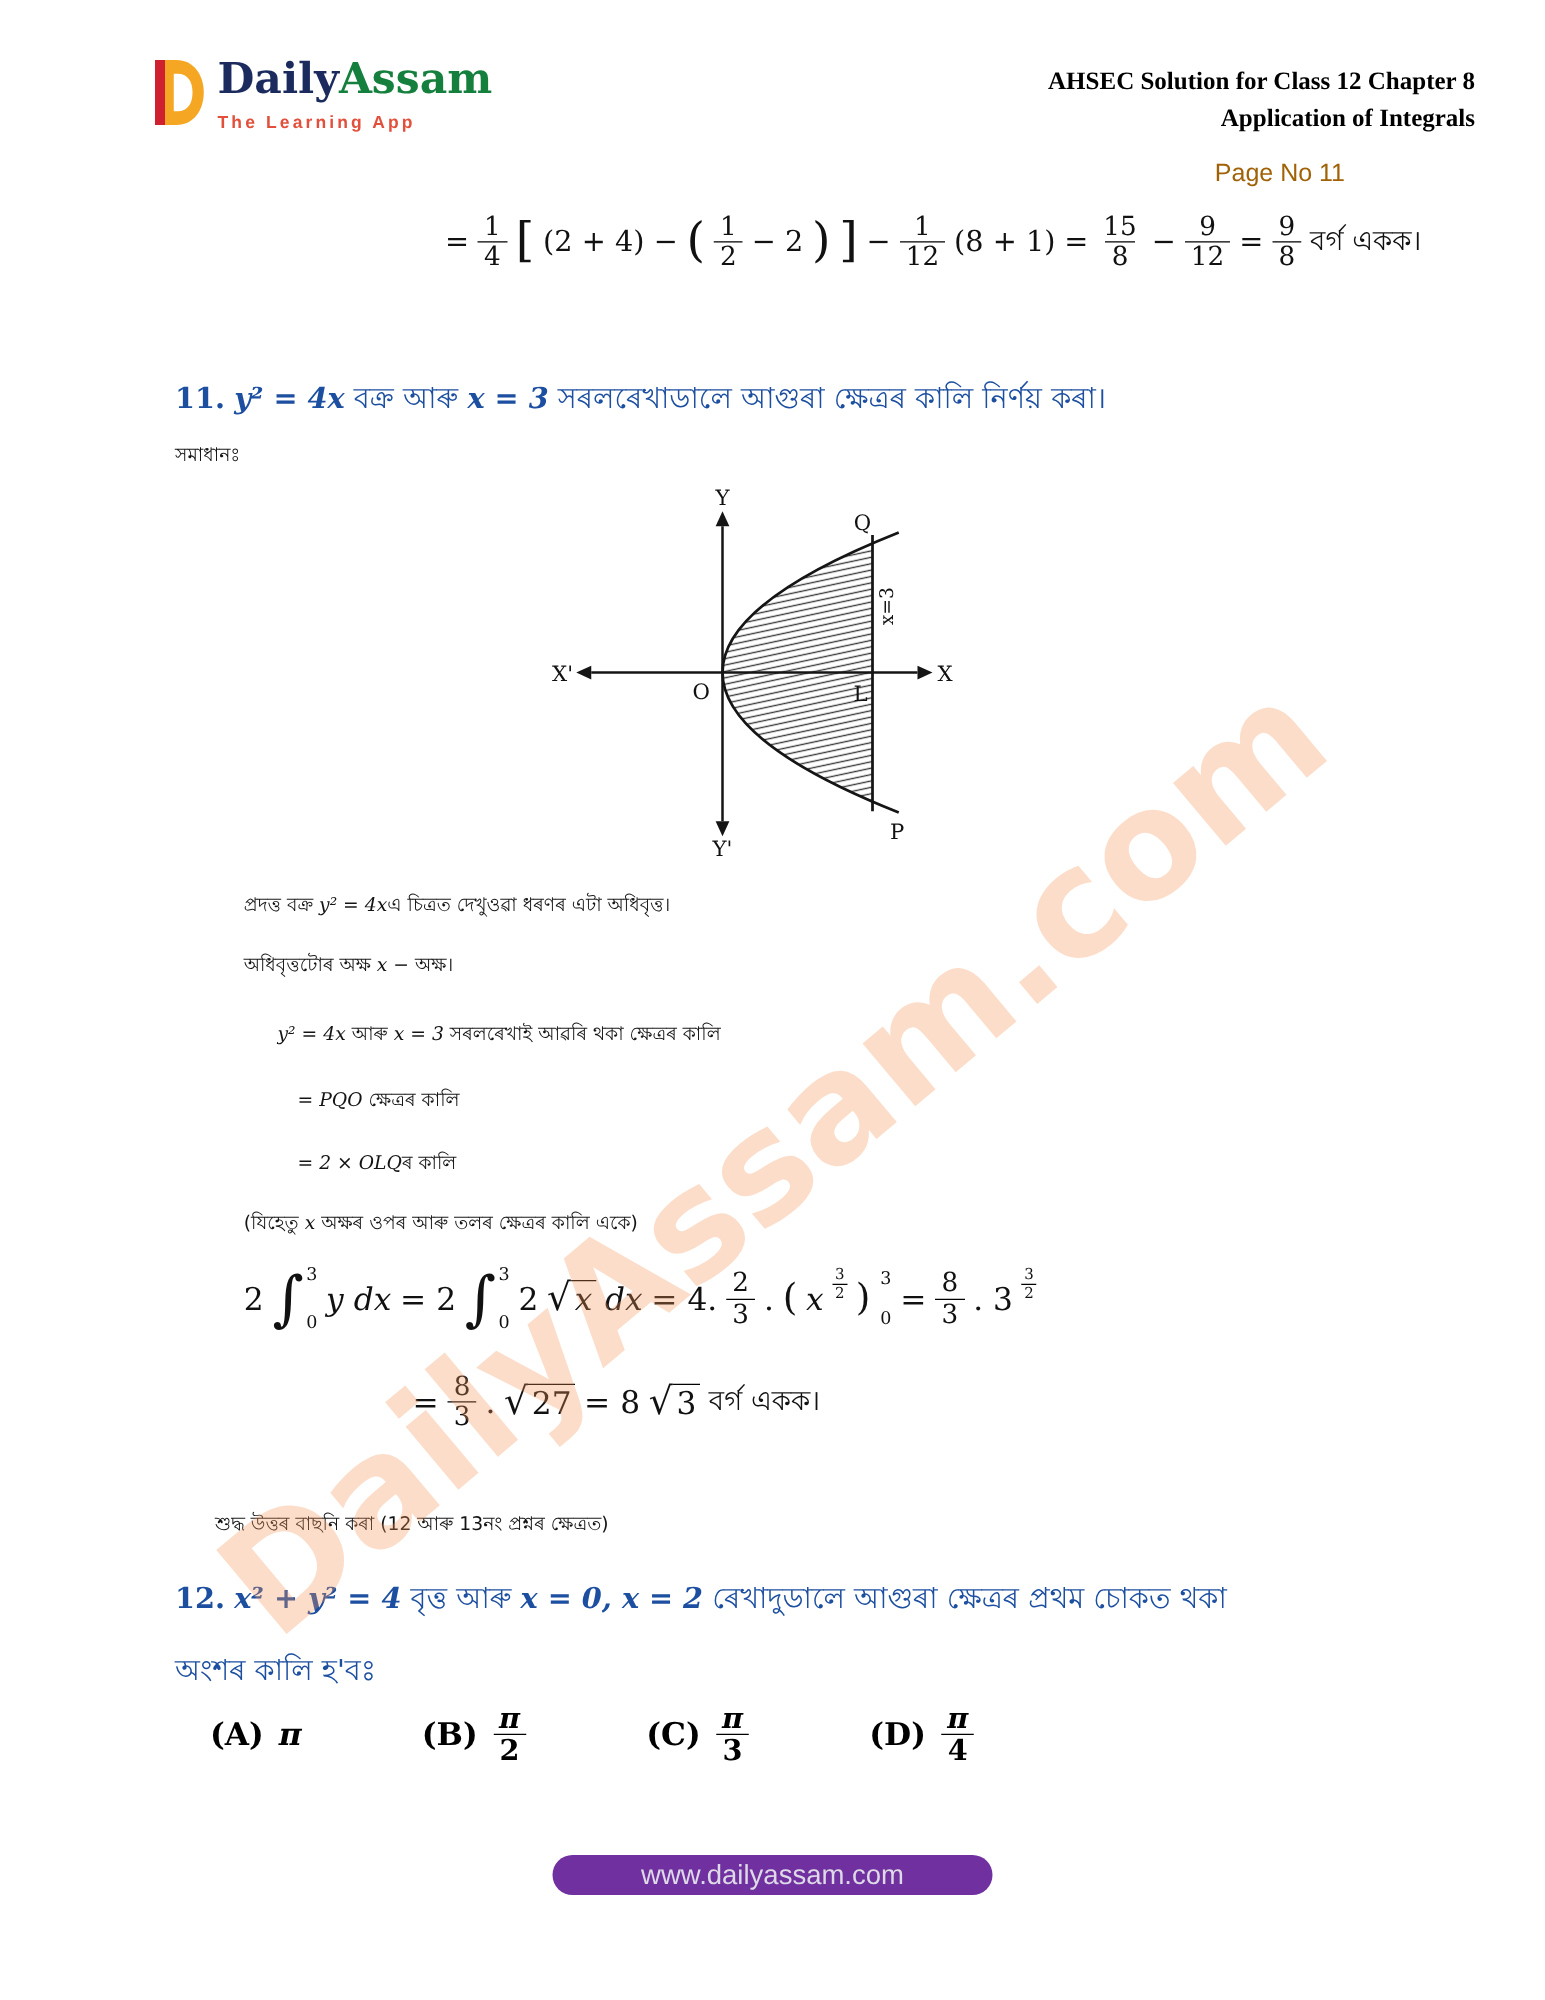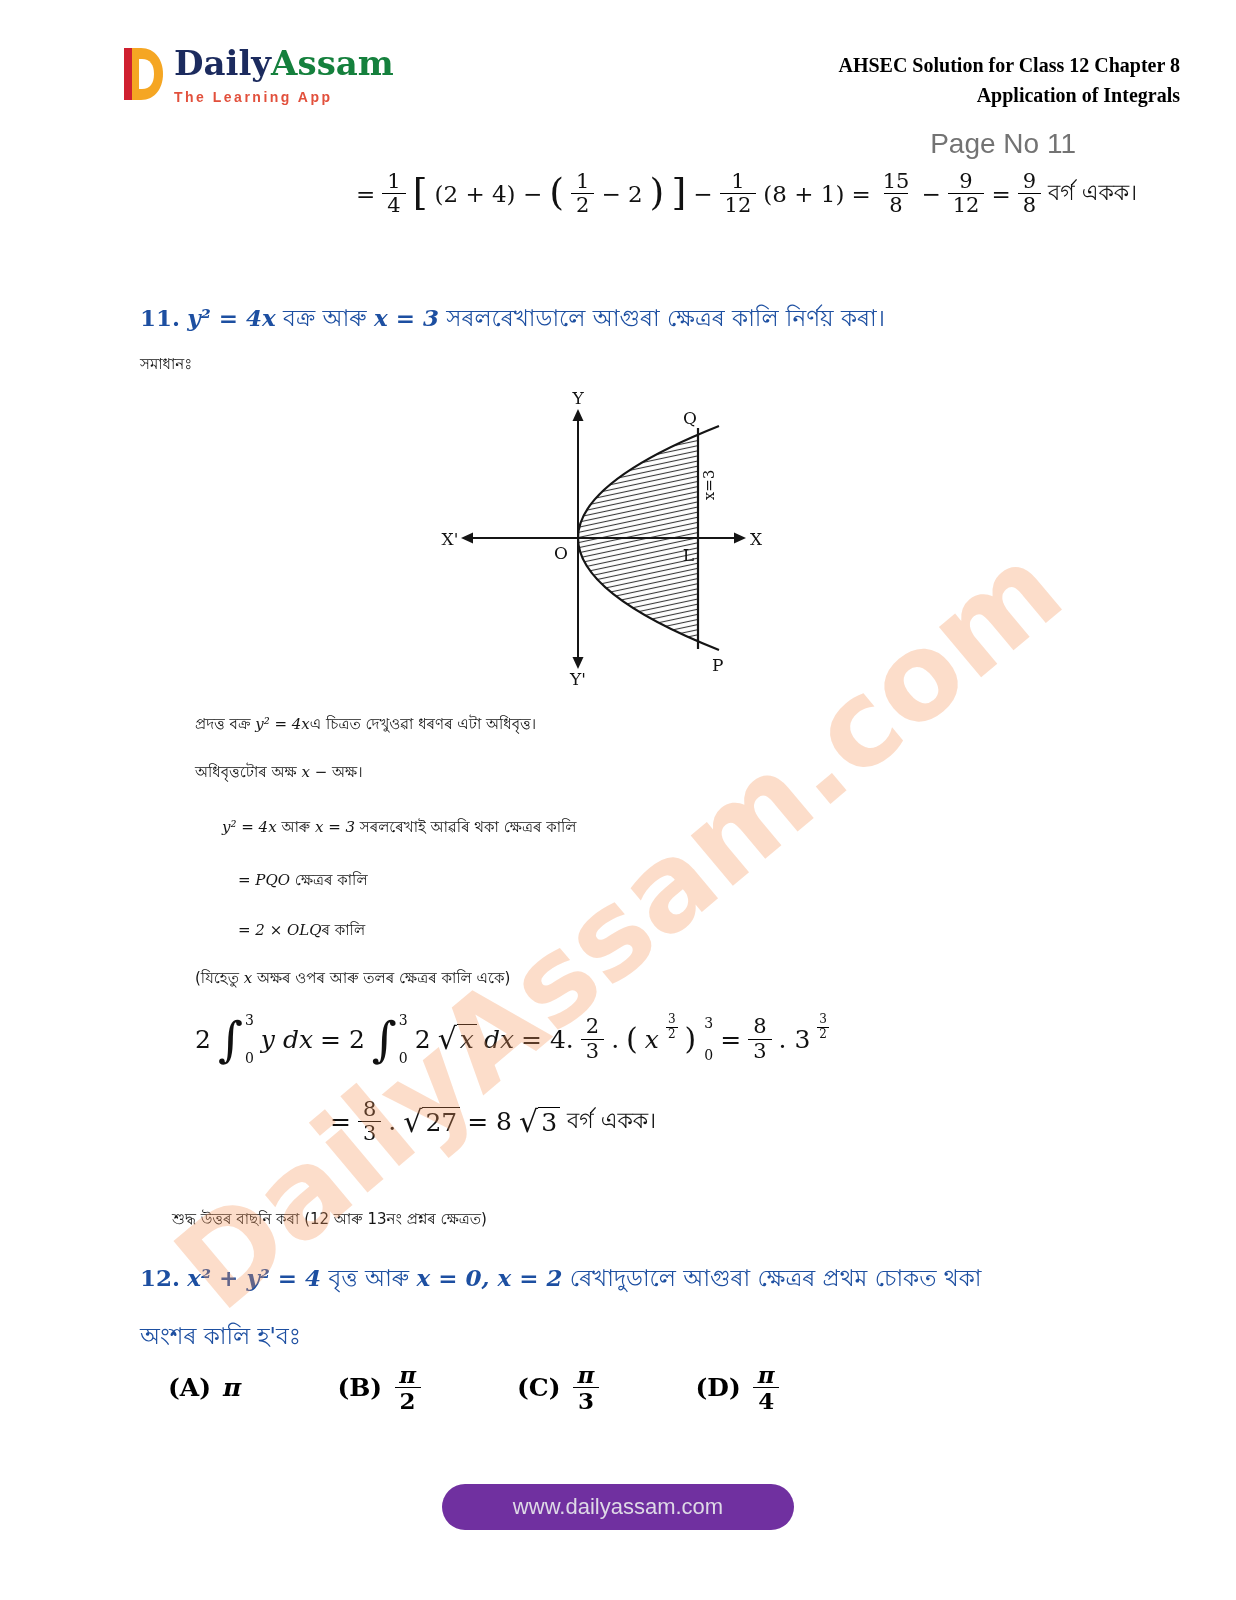--- a/index.html
+++ b/index.html
@@ -8,22 +8,22 @@
 
   
   .logo{position:absolute;top:46px;left:118px;display:flex;gap:10px;align-items:flex-start;}
   .logo-text{display:flex;flex-direction:column;}
   .logo-name{font-family:"DejaVu Serif",serif;font-weight:bold;font-size:34px;line-height:1.05;}
   .ld{color:#1c2b5e;} .la{color:#15803d;}
   .logo-tag{margin-top:7px;font-size:14px;font-weight:bold;color:#e2503c;letter-spacing:2.5px;
             font-family:"Liberation Sans",sans-serif;}
   .header-title{position:absolute;top:50px;right:56px;text-align:right;font-size:20px;font-weight:bold;
                 font-family:Liberation Serif, serif;line-height:1.5;color:#000;}
-  .page-no{position:absolute;top:128px;right:160px;font-size:28px;font-weight:500;
-           font-family:"Liberation Sans",sans-serif;color:#737373;}
+  .page-no{position:absolute;top:128px;right:160px;font-size:20px;font-weight:500;
+           font-family:"Liberation Sans",sans-serif;color:#a16207;}
 
   
   .eq-row{position:absolute;display:flex;align-items:center;gap:7px;
           font-family:"DejaVu Serif",serif;font-size:23px;color:#111;}
   .m{font-family:"DejaVu Serif",serif;}
   .ital{font-style:italic;}
   .frac{display:inline-flex;flex-direction:column;align-items:center;line-height:1.1;
         font-size:21px;font-family:"DejaVu Serif",serif;}
   .frac .n{padding:0 5px;}
   .frac .d{border-top:1.5px solid #000;padding:0 5px;}
@@ -57,21 +57,21 @@
   .figure svg text.small{font-size:15px;}
 
   
   .options{position:absolute;top:1362px;left:168px;display:flex;align-items:center;gap:96px;
            font-family:"DejaVu Serif",serif;font-size:25px;font-weight:bold;color:#000;}
   .opt{display:inline-flex;align-items:center;gap:12px;}
   .opt .frac{font-size:23px;font-weight:bold;}
 
   
   .footer{position:absolute;top:1484px;left:50%;transform:translateX(-50%);
-          width:352px;height:46px;border-radius:24px;background:#7030a0;
+          width:352px;height:32px;border-radius:24px;background:#7030a0;
           display:flex;align-items:center;justify-content:center;
           color:#ded9e6;font-size:22px;font-family:"Liberation Sans",sans-serif;}
 
   
   .watermark{position:absolute;left:150px;top:1230px;font-size:120px;font-weight:bold;
              color:rgba(245,150,90,0.32);white-space:nowrap;transform:rotate(-40deg);
              transform-origin:0 0;pointer-events:none;z-index:9;
              font-family:"DejaVu Sans",sans-serif;}
 </style>
 </head>

